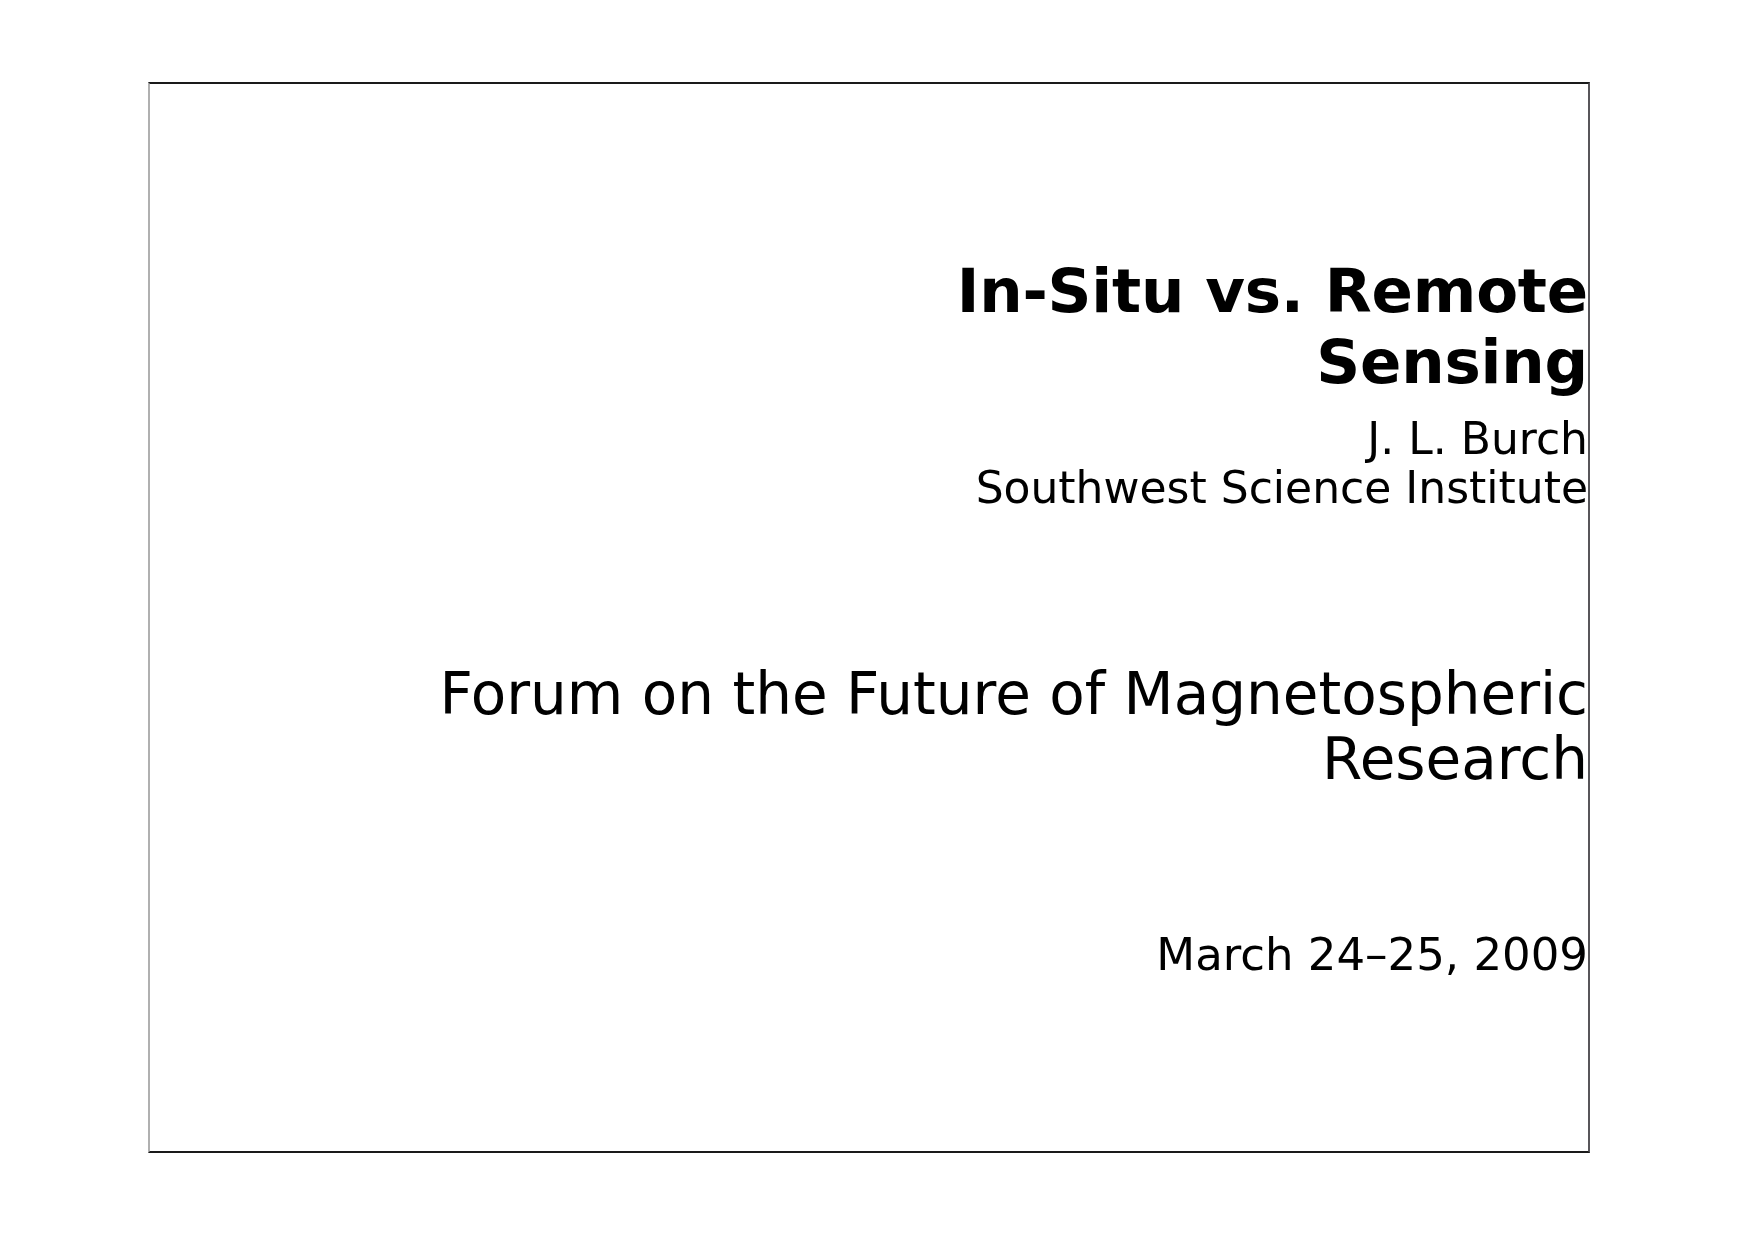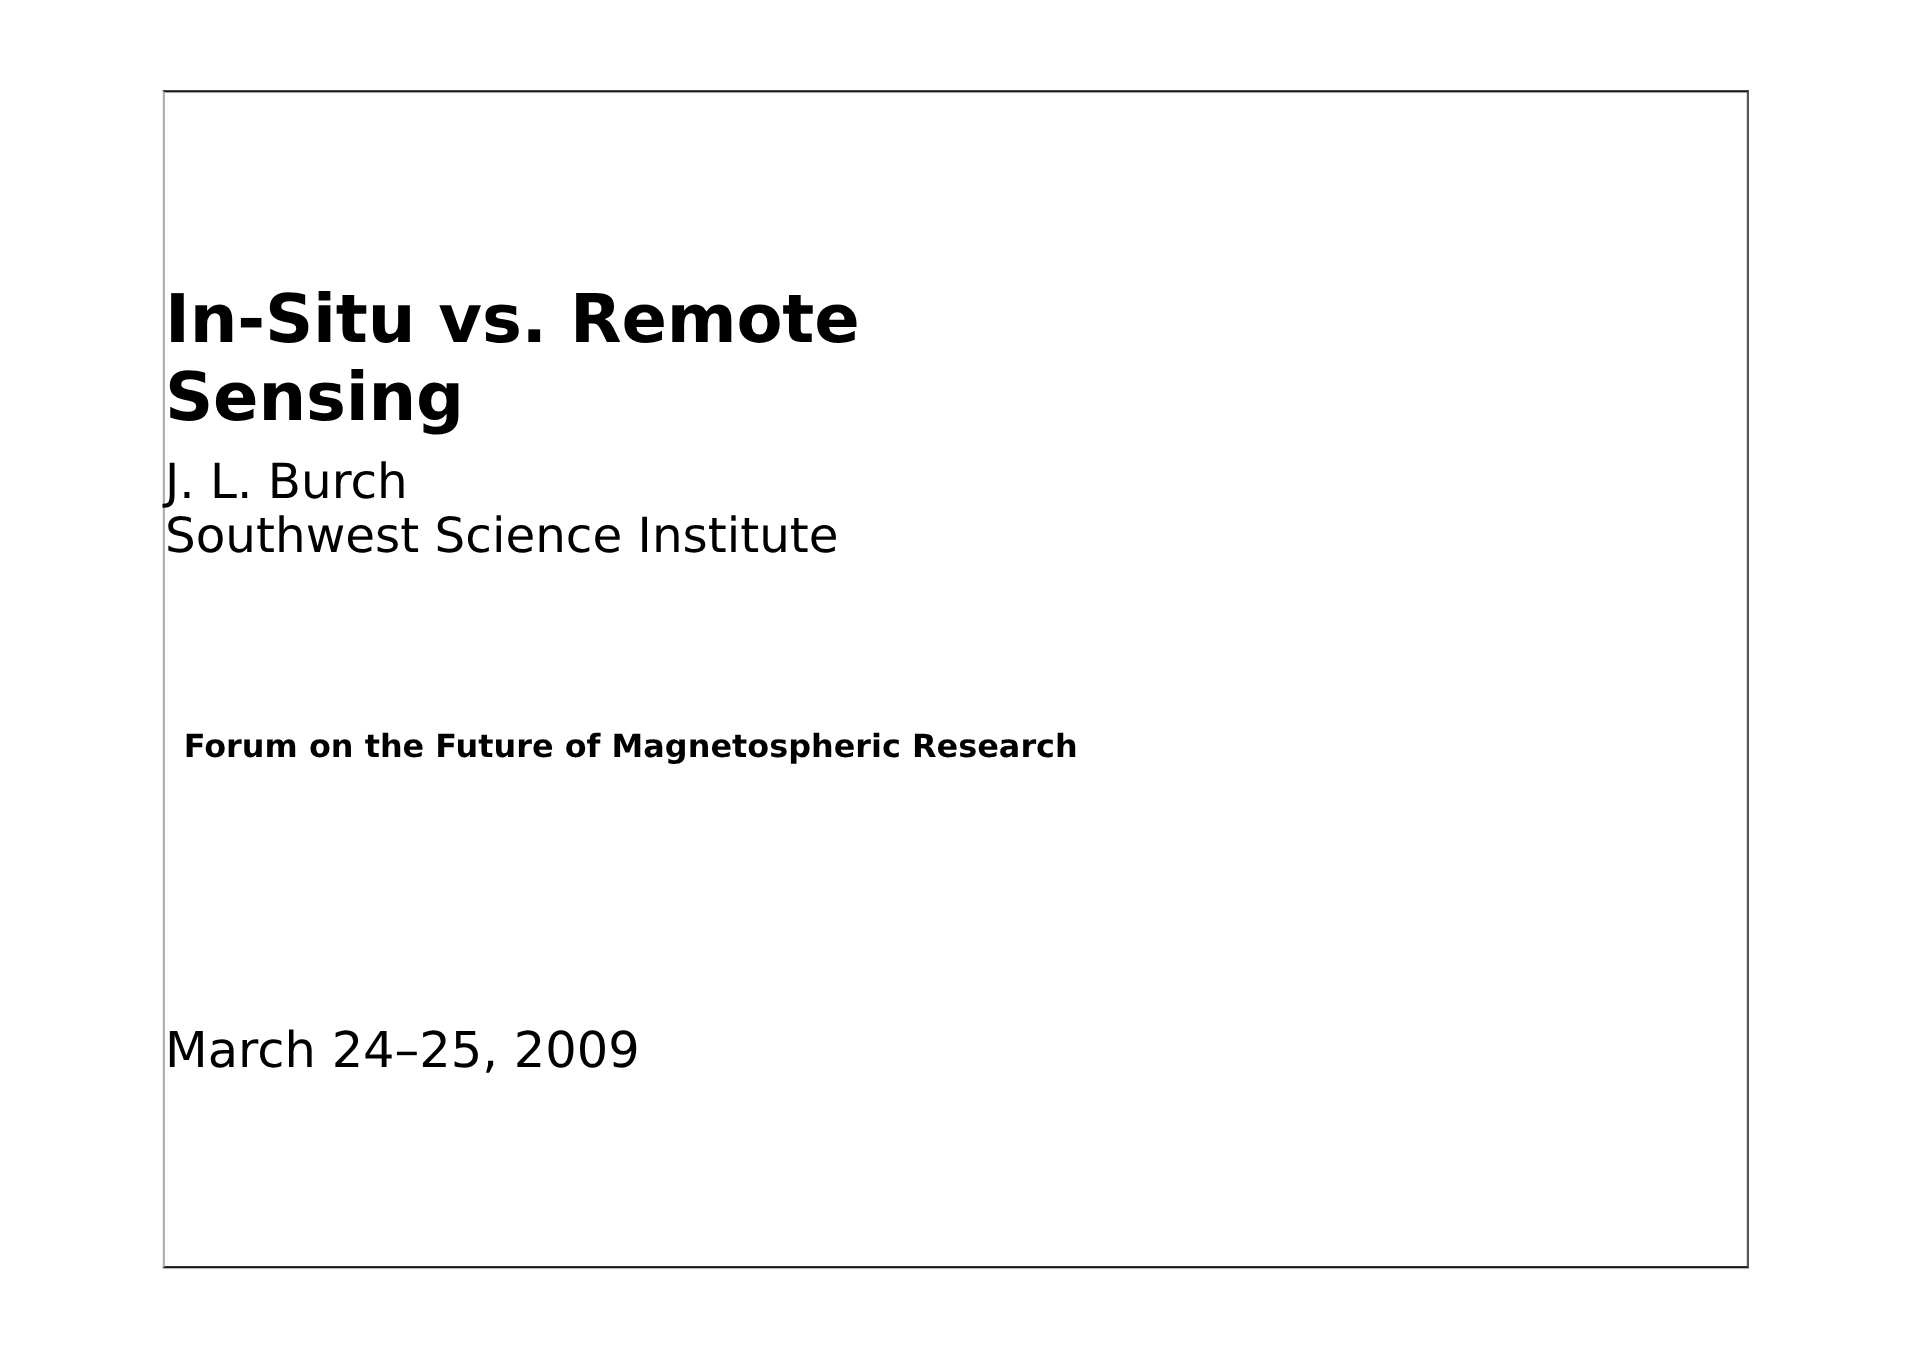--- a/index.html
+++ b/index.html
@@ -27,21 +27,21 @@
     border-top: 2px solid #1a1a1a;
     border-bottom: 2px solid #1a1a1a;
     border-left: 2px solid #b0b0b0;
     border-right: 2px solid #58565a;
   }
 
   .slide-inner {
     position: relative;
     width: 100%;
     height: 100%;
-    text-align: left;
+    text-align: right;
   }
 
   
   .slide-title {
     position: absolute;
     left: 0;
     right: 0;
     top: 131px;
     font-size: 61px;
     font-weight: bold;
@@ -64,22 +64,22 @@
     display: block;
     white-space: pre;
   }
 
   
   .event-forum {
     position: absolute;
     left: 17px;
     right: 0;
     top: 578px;
-    font-size: 29px;
-    font-weight: bold;
+    font-size: 58px;
+    font-weight: normal;
     line-height: 1.12;
   }
 
   .event-venue {
     position: absolute;
     left: 0;
     right: 0;
     top: 679px;
     font-size: 45px;
     font-weight: normal;

